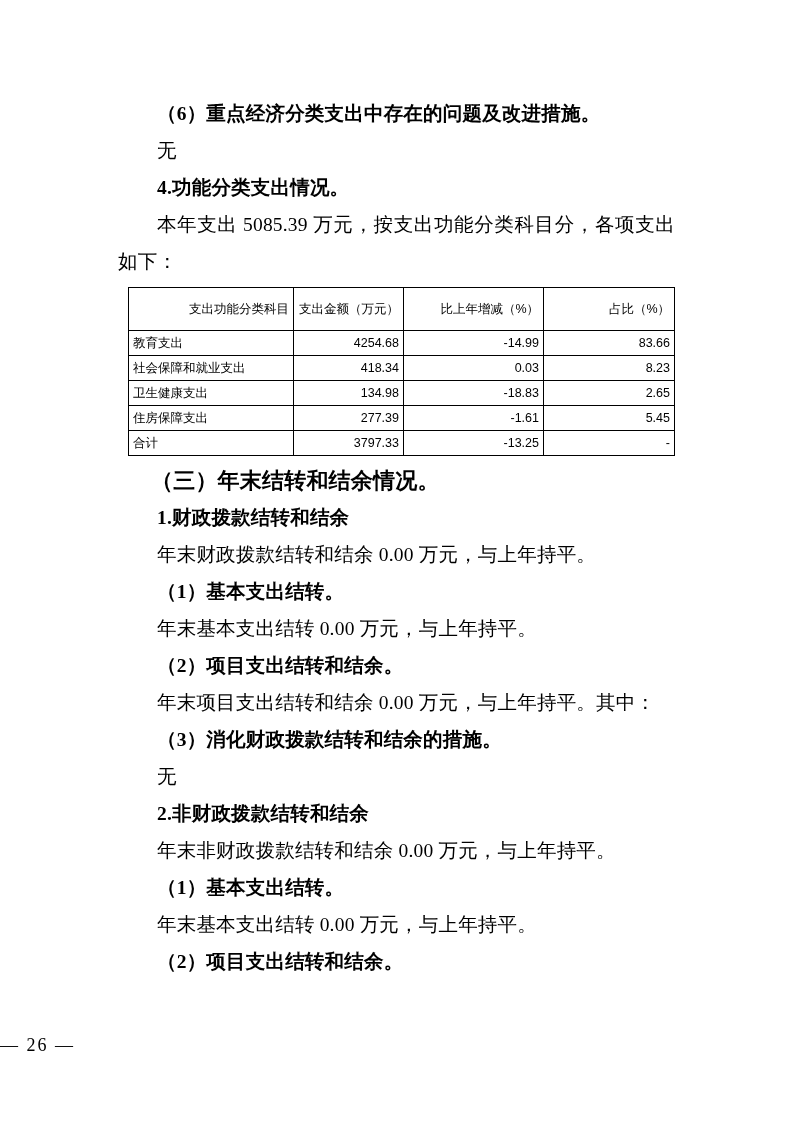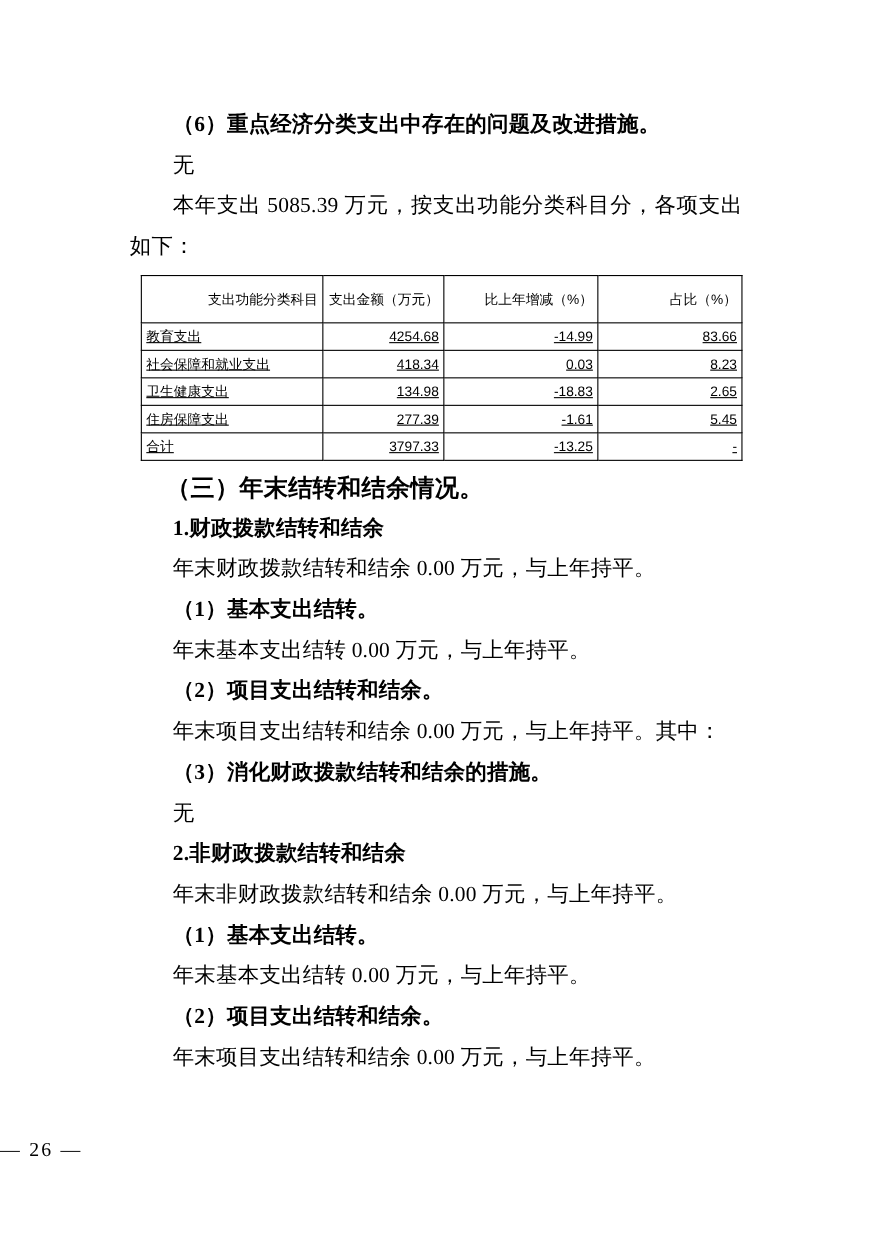--- a/index.html
+++ b/index.html
@@ -66,21 +66,20 @@
     line-height: 16px;
     vertical-align: middle;
   }
   table.fin th {
     text-align: right;
     font-weight: normal;
     height: 38px;
   }
   table.fin td {
     height: 20px;
-    text-decoration: underline;
   }
   .c-name { text-align: left; }
   .c-val  { text-align: right; padding-right: 6px; }
   col.c1 { width: 165px; }
   col.c2 { width: 110px; }
   col.c3 { width: 140px; }
   col.c4 { width: 131px; }
   .footer {
     position: absolute;
     left: 0;
@@ -92,20 +91,21 @@
     letter-spacing: 2px;
   }
 </style>
 </head>
 <body>
 
 <div class="page">
 
   <p class="heading">（6）重点经济分类支出中存在的问题及改进措施。</p>
   <p class="para indent">无</p>
+  <p class="heading">4.功能分类支出情况。</p>
   <p class="para indent">本年支出 5085.39 万元，按支出功能分类科目分，各项支出如下：</p>
 
   <div class="tbl-wrap">
     <table class="fin">
       <colgroup>
           <col class="c1">
           <col class="c2">
           <col class="c3">
           <col class="c4">
         </colgroup>
@@ -159,17 +159,16 @@
   <p class="para indent">年末基本支出结转 0.00 万元，与上年持平。</p>
   <p class="heading">（2）项目支出结转和结余。</p>
   <p class="para indent">年末项目支出结转和结余 0.00 万元，与上年持平。其中：</p>
   <p class="heading">（3）消化财政拨款结转和结余的措施。</p>
   <p class="para indent">无</p>
   <p class="heading">2.非财政拨款结转和结余</p>
   <p class="para indent">年末非财政拨款结转和结余 0.00 万元，与上年持平。</p>
   <p class="heading">（1）基本支出结转。</p>
   <p class="para indent">年末基本支出结转 0.00 万元，与上年持平。</p>
   <p class="heading">（2）项目支出结转和结余。</p>
-  <p class="para indent">年末项目支出结转和结余 0.00 万元，与上年持平。</p>
 
 </div>
 
 <div class="footer">— 26 —</div>
 
 </body></html>

